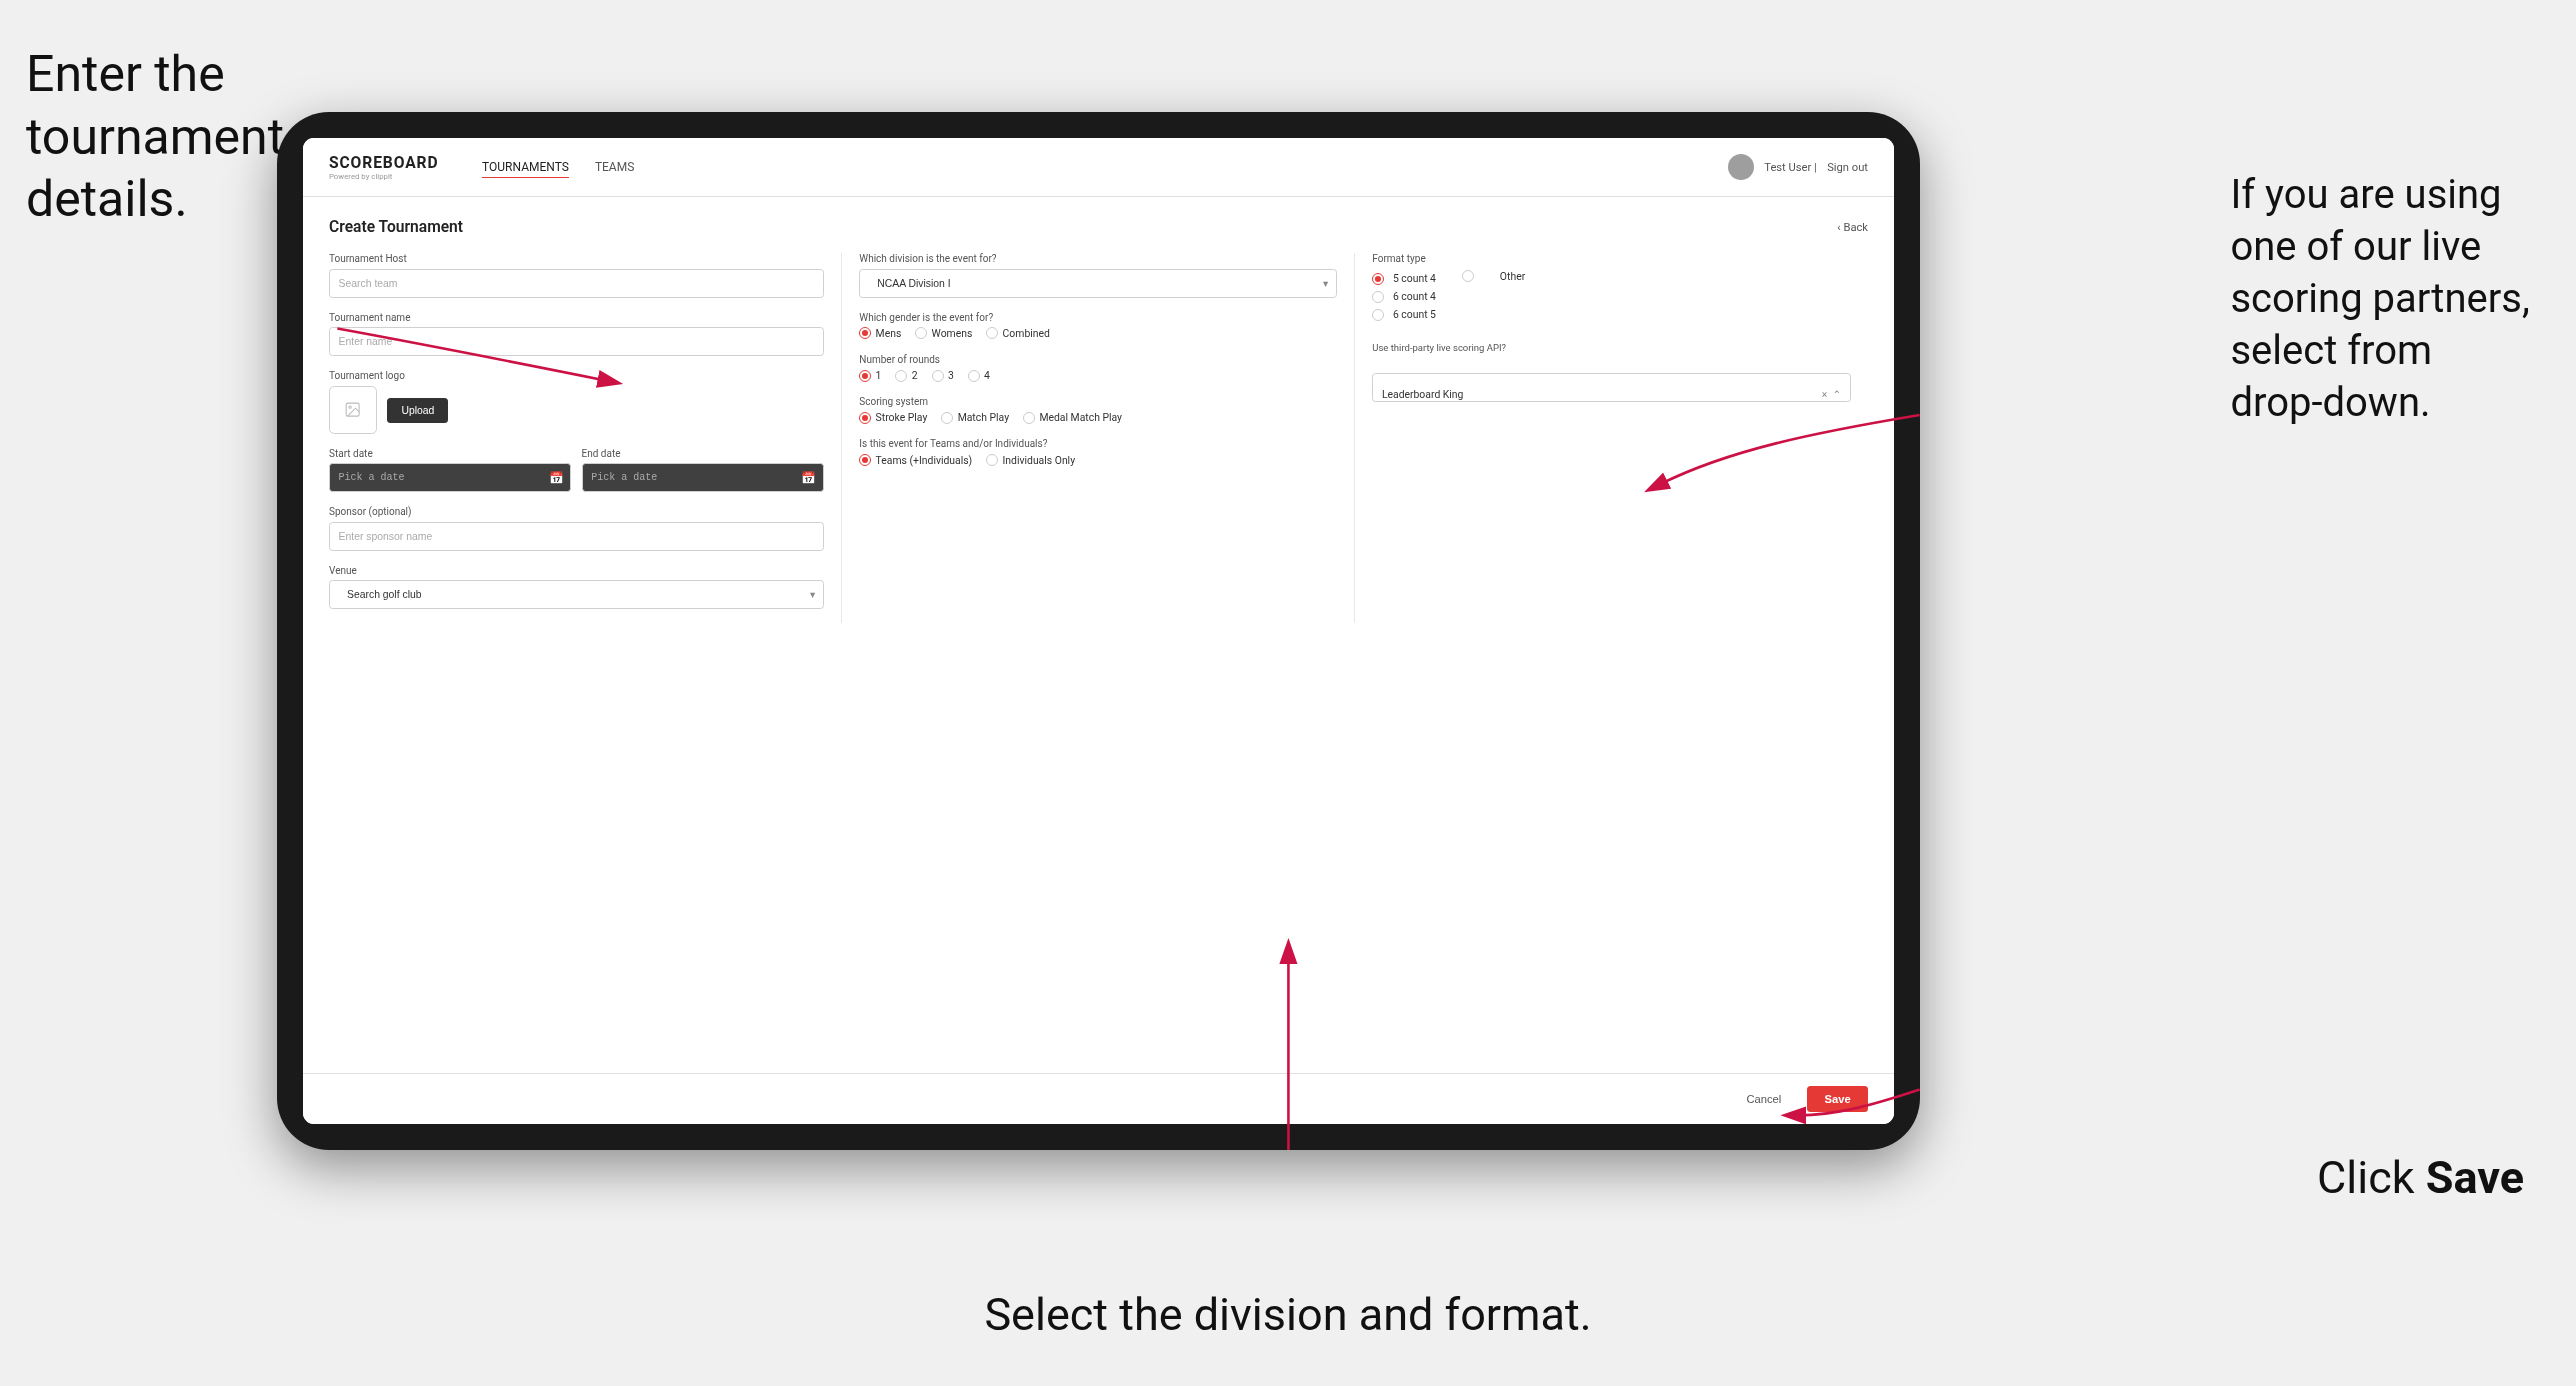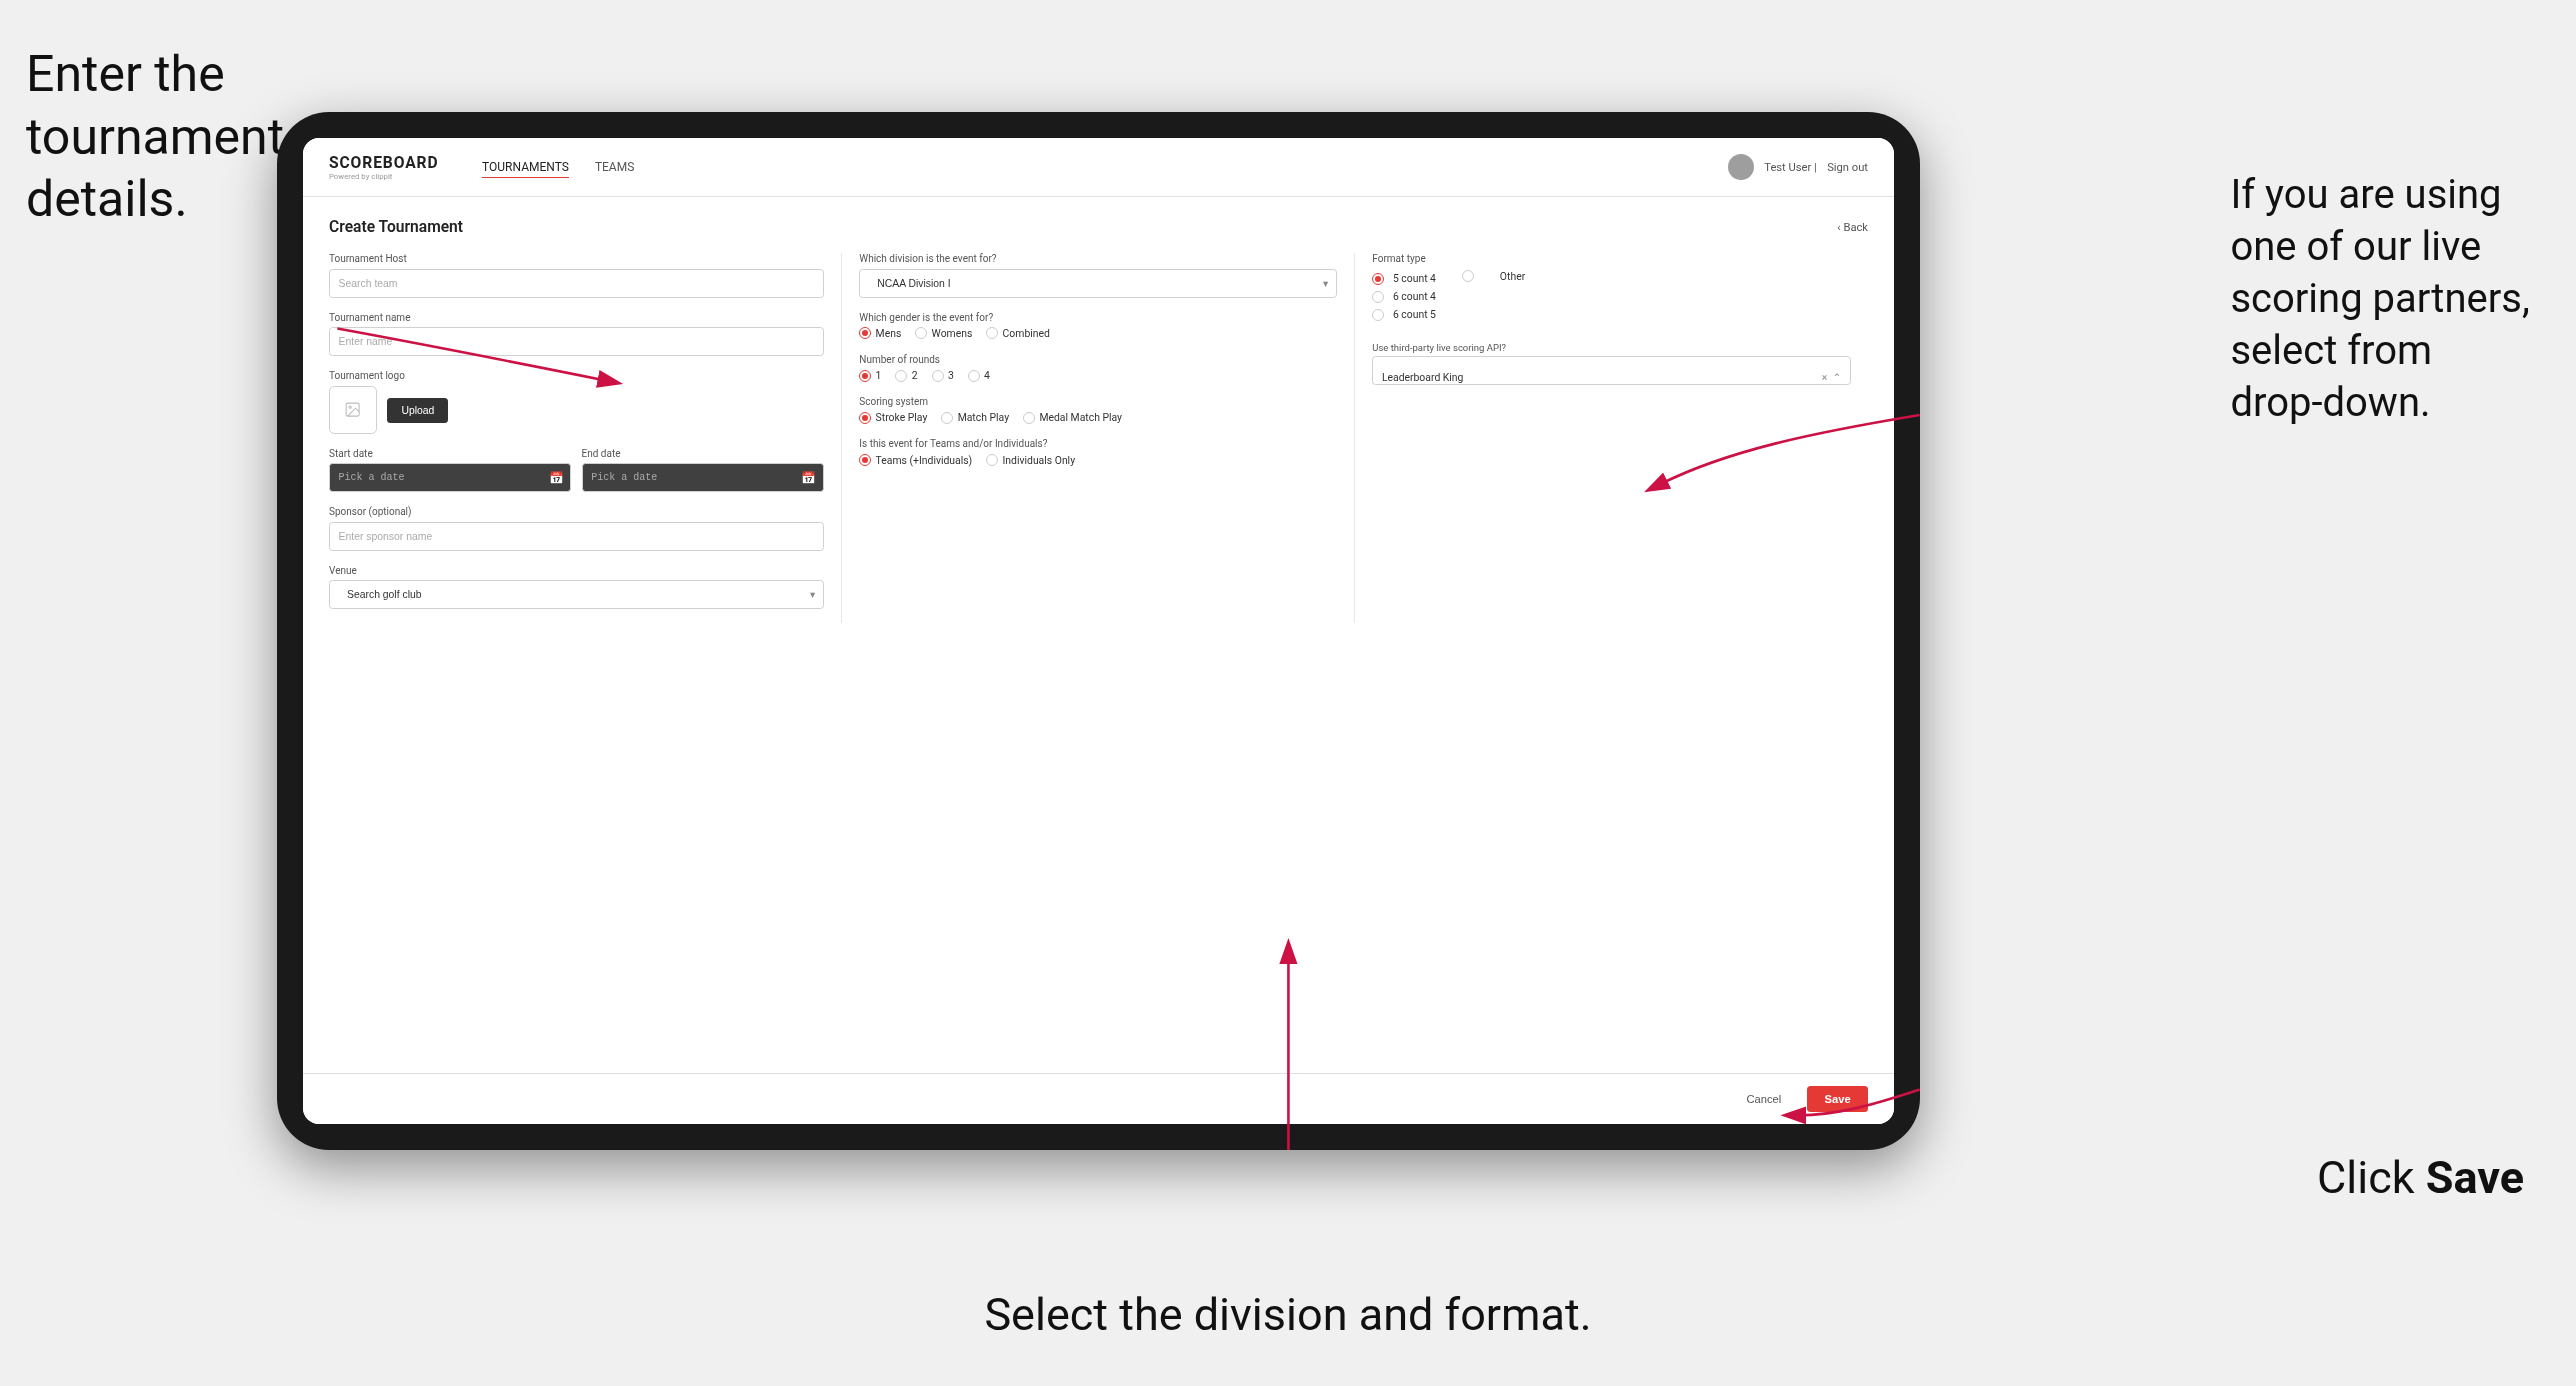--- a/index.html
+++ b/index.html
@@ -53,21 +53,21 @@
       height: 100%;
       background: #1a1a1a;
       border-radius: 52px;
       padding: 26px;
       box-shadow: 0 17.3px 52px rgba(0,0,0,0.4);
     }
     .tablet-screen {
       width: 100%;
       height: 100%;
       background: #f5f5f5;
-      border-radius: 16px;
+      border-radius: 11px;
       overflow: hidden;
       display: flex;
       flex-direction: column;
     }
 
     
     .app-navbar {
       background: #fff;
       border-bottom: 1.7px solid #e0e0e0;
       padding: 0 26px;
@@ -343,21 +343,21 @@
     .format-other-row {
       display: flex;
       align-items: center;
       gap: 8.6px;
     }
 
     
     .live-scoring-label {
       font-size: 9.5px;
       color: #555;
-      margin-bottom: 3px;
+      margin-bottom: 20px;
       display: block;
     }
     .live-scoring-input-wrap {
       position: relative;
       border: 0.9px solid #d0d0d0;
       border-radius: 3.5px;
       height: 29px;
       display: flex;
       align-items: flex-end;
       padding: 0 8.6px;

